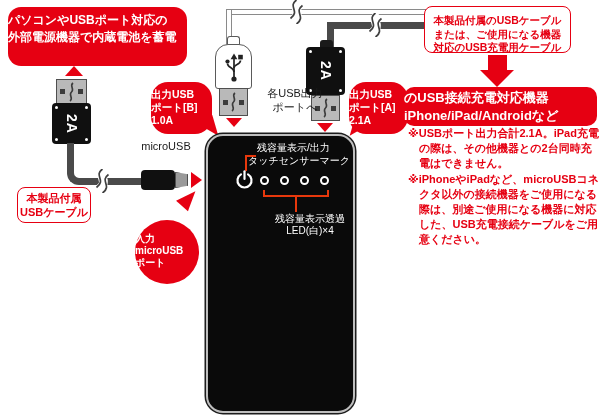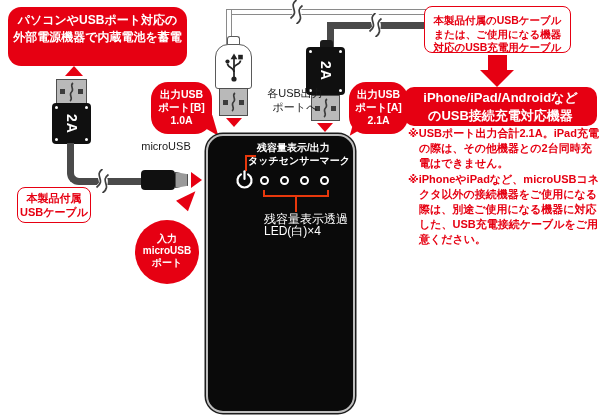--- a/index.html
+++ b/index.html
@@ -1,20 +1,20 @@
 <!DOCTYPE html>
 <html><head>
 <meta charset="utf-8">
 <style>
   html,body{margin:0;padding:0;background:#fff;}
   #canvas{position:relative;width:600px;height:419px;background:#ffffff;overflow:hidden;
           font-family:"Liberation Sans","DejaVu Sans",sans-serif;}
   .abs{position:absolute;}
   
-  .rbub{position:absolute;background:#e60012;color:#fff;font-weight:bold;text-align:center;}
+  .rbub{position:absolute;background:#e60012;color:#fff;font-weight:bold;text-align:left;}
   .wbox{position:absolute;background:#fff;border:1.6px solid #e60012;color:#e60012;
         font-weight:bold;text-align:center;box-sizing:border-box;}
   .tri{position:absolute;width:0;height:0;}
   
   .cable{position:absolute;background:#4a4a4a;}
   .wcable{position:absolute;background:#fff;border:1px solid #8a8a8a;box-sizing:border-box;}
   
   .usb-tip{position:absolute;background:#b9b9b9;border:1.5px solid #4f4f4f;box-sizing:border-box;
            display:flex;align-items:center;justify-content:space-between;padding:0 3px;}
   .hole{width:5px;height:5px;background:#3c3c3c;display:block;}
@@ -169,56 +169,56 @@
   <span class="tri" style="left:354px;top:120px;border-left:8px solid transparent;border-right:8px solid transparent;
         border-top:20px solid #e60012;transform:rotate(38deg);transform-origin:50% 0;"></span>
   <div class="rbub" style="left:349px;top:82px;width:59px;height:52px;border-radius:17px;
        font-size:10.5px;line-height:12.8px;padding-top:6px;box-sizing:border-box;">
     <span class="line">出力USB</span>
     <span class="line">ポート[A]</span>
     <span class="line">2.1A</span>
   </div>
 
   <div class="device">
-    <div class="dev-text" style="left:40px;top:6px;font-weight:bold;">
+    <div class="dev-text" style="left:40px;top:6px;">
       <span class="line" style="padding-left:9px;">残容量表示/出力</span>
       <span class="line">タッチセンサーマーク</span>
     </div>
     <i class="bracketL" style="left:37px;top:19px;"></i>
     <svg class="abs" style="left:27px;top:34px;" width="19" height="19" viewBox="0 0 20 20">
       <path d="M6.3 4.6 A7.4 7.4 0 1 0 13.7 4.6" stroke="#fff" stroke-width="2.3" fill="none" stroke-linecap="round"></path>
       <path d="M10 1.4 L10 9.4" stroke="#fff" stroke-width="2.3" stroke-linecap="round"></path>
     </svg>
     <div class="leds" style="left:52px;top:40px;">
       <span class="led"></span>
       <span class="led"></span>
       <span class="led"></span>
       <span class="led"></span>
     </div>
     <i class="bracketU" style="left:55px;top:54px;"></i>
     <i class="stem" style="left:87px;top:61px;height:15px;"></i>
-    <div class="dev-text" style="left:56px;top:77px;line-height:12px;font-size:12px;">
+    <div class="dev-text" style="left:67px;top:77px;line-height:12px;font-size:10px;text-align:center;">
       <span class="line">残容量表示透過</span>
       <span class="line">LED(白)×4</span>
     </div>
   </div>
 
   <div class="wbox" style="left:424px;top:6px;width:147px;height:47px;border-radius:8px;
        font-size:10.5px;line-height:13.5px;padding-top:7px;">
     <span class="line">本製品付属のUSBケーブル</span>
     <span class="line">または、ご使用になる機器</span>
     <span class="line">対応のUSB充電用ケーブル</span>
   </div>
   <div class="abs" style="left:488px;top:55px;width:19px;height:16px;background:#e60012;"></div>
   <span class="tri" style="left:480px;top:70px;border-left:17.5px solid transparent;border-right:17.5px solid transparent;border-top:17px solid #e60012;"></span>
 
   <div class="rbub" style="left:404px;top:87px;width:193px;height:39px;border-radius:10px;
        font-size:13px;line-height:17.5px;padding-top:2px;box-sizing:border-box;">
+    <span class="line">のUSB接続充電対応機器</span>
     <span class="line">iPhone/iPad/Androidなど</span>
-    <span class="line">のUSB接続充電対応機器</span>
   </div>
 
   <div class="notes">
     <p>※USBポート出力合計2.1A。iPad充電の際は、その他機器との2台同時充電はできません。</p>
     <p>※iPhoneやiPadなど、microUSBコネクタ以外の接続機器をご使用になる際は、別途ご使用になる機器に対応した、USB充電接続ケーブルをご用意ください。</p>
   </div>
 
 </div>
 
 </body></html>

